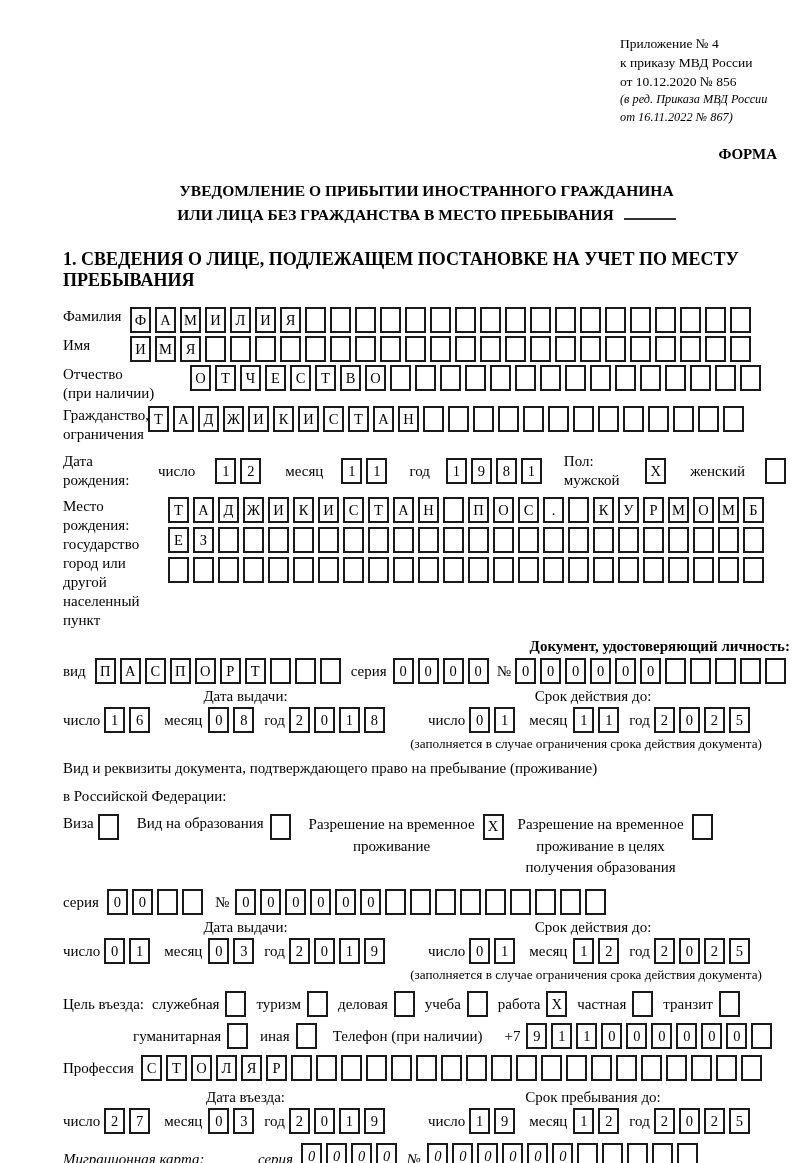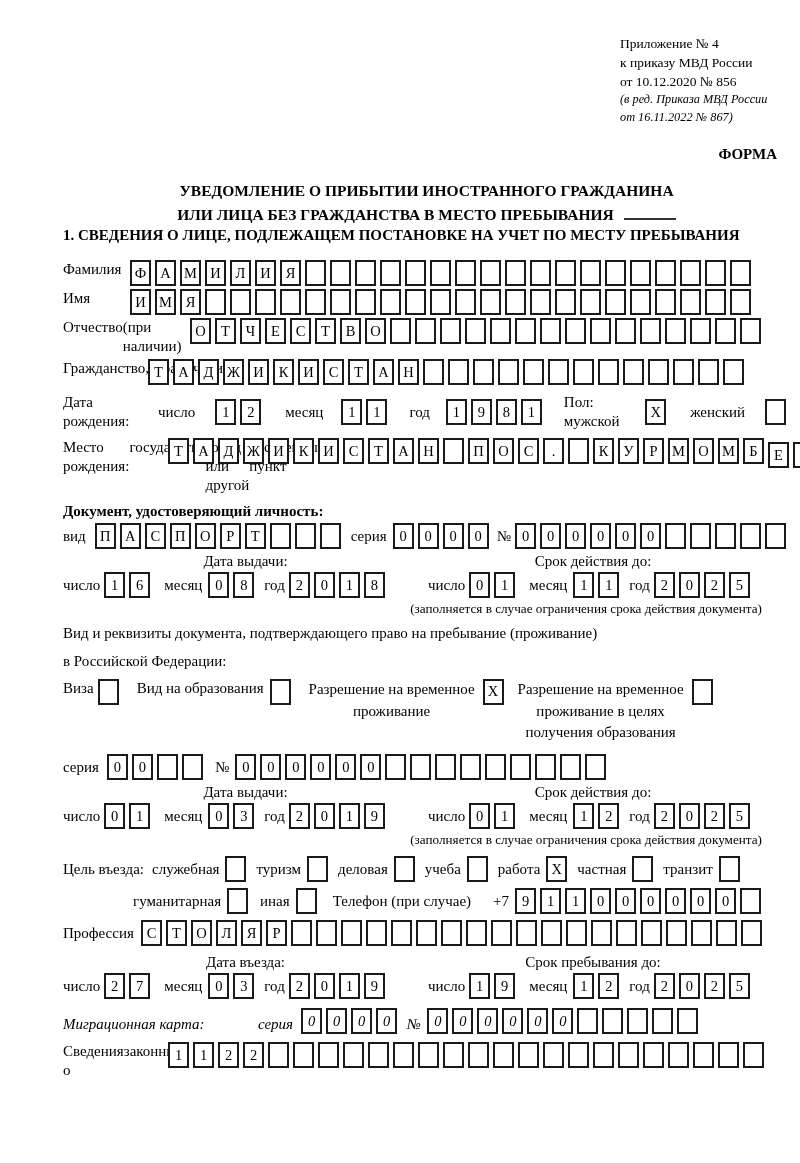--- a/index.html
+++ b/index.html
@@ -4,42 +4,42 @@
 <style>
   html,body{margin:0;padding:0;background:#fff;}
   body{width:800px;height:1163px;overflow:hidden;color:#000;
        font-family:"Liberation Serif","DejaVu Serif",serif;}
   .page{padding:34px 10px 0 63px;box-sizing:border-box;width:800px;}
   .hdr{margin-left:557px;font-size:13.5px;line-height:1.42;}
   .hdr .sub{font-size:12.3px;font-style:italic;}
   .forma{text-align:right;padding-right:13px;font-weight:bold;font-size:15px;margin-top:20px;}
   .title{ text-align:center;font-weight:bold;font-size:15.5px;line-height:1.55;margin-top:16px;}
   .blank-line{display:inline-block;width:52px;border-bottom:2px solid #333;margin-left:10px;}
-  .section-heading{font-weight:bold;font-size:15px;}
+  .section-heading{font-weight:bold;font-size:18px;margin-top:22px;}
   .lbl{font-size:15px;line-height:19px;}
   .row{display:flex;align-items:flex-start;margin-top:3px;}
   .cells{display:flex;flex:0 0 auto;}
   .cell{box-sizing:border-box;width:21px;height:26px;border:2px solid #1a1a1a;margin-right:4px;
         display:inline-flex;align-items:center;justify-content:center;
         font-size:14.5px;flex:0 0 auto;background:#fff;}
   .lblcol{flex:0 0 auto;}
   .mr4{margin-right:4px;}.mr6{margin-right:6px;}.mr8{margin-right:8px;}
   .mr10{margin-right:10px;}.mr12{margin-right:12px;}
-  .center-b{font-weight:bold;text-align:left;font-size:15px;margin-top:8px;}
+  .center-b{font-weight:bold;text-align:right;font-size:15px;margin-top:8px;}
   .subhead{display:flex;font-size:15px;margin-top:4px;}
   .sh-left{width:365px;text-align:center;}
   .sh-right{width:330px;text-align:center;}
   .dateline{display:flex;align-items:center;margin-top:2px;}
   .dl-left{width:365px;display:flex;align-items:center;}
   .dl-right{display:flex;align-items:center;}
   .note-right{font-size:13.2px;text-align:right;padding-right:28px;margin-top:3px;}
   .plain{font-size:15px;margin-top:6px;line-height:1.45;}
   .optwrap{display:flex;align-items:flex-start;margin-top:6px;}
   .optcenter{text-align:center;font-size:15px;line-height:1.45;}
-  .stack{display:flex;flex-direction:row;}
+  .stack{display:flex;flex-direction:column;}
   .rowgap{margin-top:4px;}
 </style>
 </head>
 <body>
 
 <div class="page">
 
   <div class="hdr">
     <div>Приложение № 4</div>
     <div>к приказу МВД России</div>
@@ -499,21 +499,21 @@
     <span class="cell mr10"></span>
     <span class="lbl mr6">транзит</span>
     <span class="cell"></span>
   </div>
 
   <div class="row" style="margin-top:6px;align-items:center;padding-left:70px;">
     <span class="lbl mr6">гуманитарная</span>
     <span class="cell mr12"></span>
     <span class="lbl mr6">иная</span>
     <span class="cell" style="margin-right:16px;"></span>
-    <span class="lbl" style="margin-right:22px;">Телефон (при случае)</span>
+    <span class="lbl" style="margin-right:22px;">Телефон (при наличии)</span>
     <span class="lbl mr6">+7</span>
     <span class="cells">
         <span class="cell">9</span>
         <span class="cell">1</span>
         <span class="cell">1</span>
         <span class="cell">0</span>
         <span class="cell">0</span>
         <span class="cell">0</span>
         <span class="cell">0</span>
         <span class="cell">0</span>

